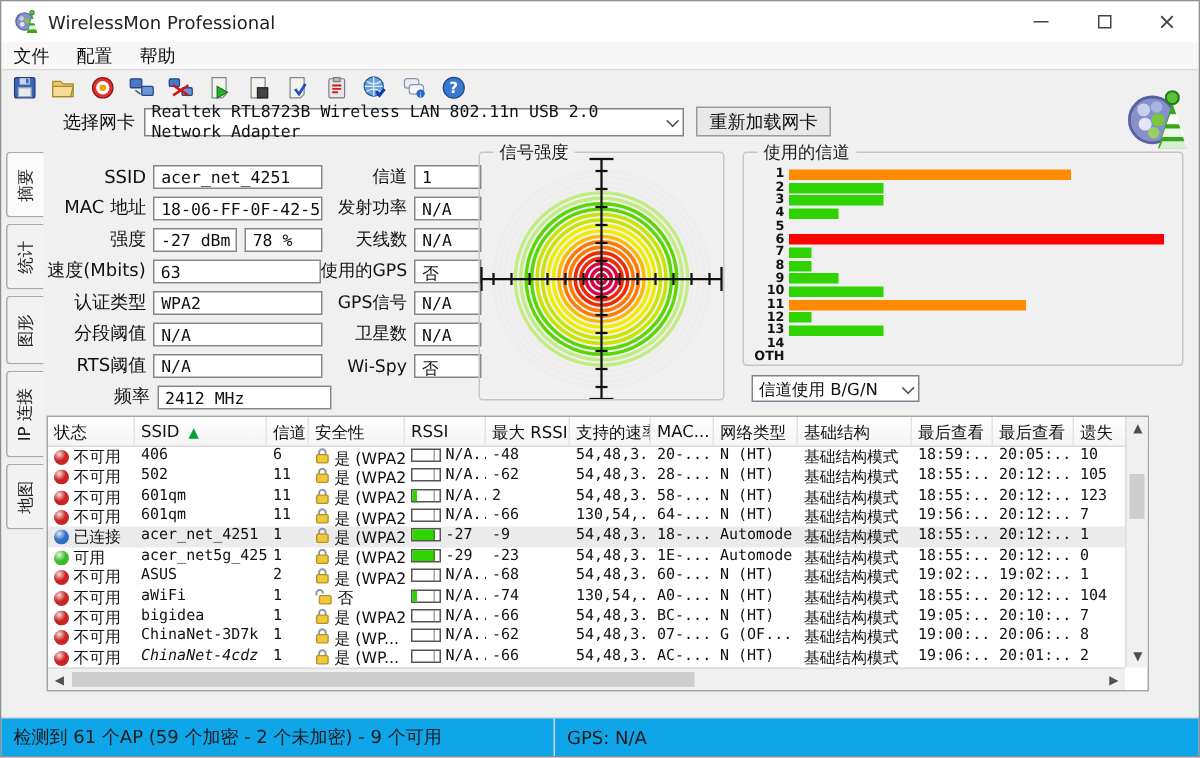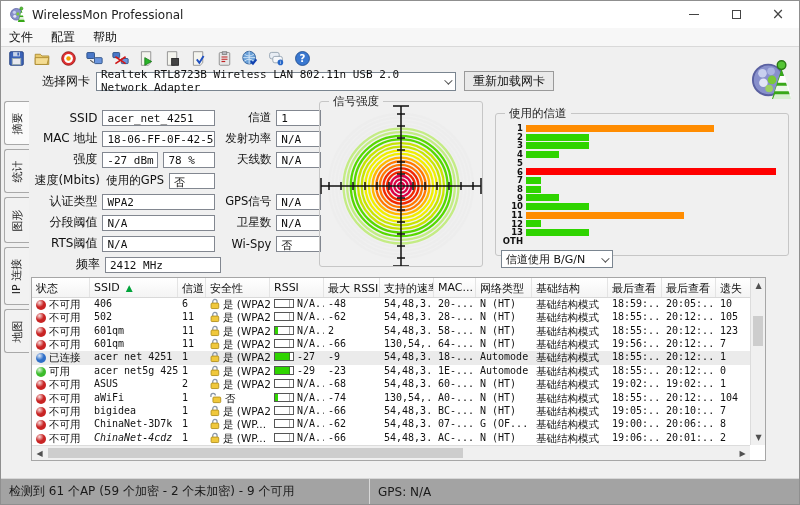--- a/index.html
+++ b/index.html
@@ -53,21 +53,21 @@
             font-size:11px; padding:1px 4px; overflow:hidden; white-space:nowrap; }
   .fw-main { width:116px; }
   .fw-a { width:58px; margin-right:5px; } .fw-b { width:53px; }
   .flabel2 { width:64px; text-align:right; padding-right:5px; font-size:11.5px; white-space:nowrap; }
   .fw-sm { width:46px; }
 
   
   .groupbox { position:absolute; border:1px solid #c6c6c6; border-radius:3px; }
   .gb-title { position:absolute; top:-8px; left:9px; background:#f0f0f0; padding:0 4px; font-size:11.5px; color:#1a1a1a; }
   .gb-radar { left:318px; top:8px; width:164px; height:166px; }
-  .gb-chan  { left:494px; top:8px; width:294px; height:143px;margin-top:12px; }
+  .gb-chan  { left:494px; top:8px; width:294px; height:143px; }
 
   .chanrows { position:absolute; left:6px; top:10px; right:6px; }
   .chanrow { height:8.7px; display:flex; align-items:center; }
   .chanlabel { width:24px; text-align:right; padding-right:3px; font-size:8.5px; font-weight:bold; color:#111; line-height:1; }
   .chanbarwrap { flex:1; height:7px; position:relative; }
   .chanbar { height:7px; }
 
   .combo-chan { position:absolute; left:500px; top:157px; width:112px; height:18px; font-size:11px; font-family:"DejaVu Sans",sans-serif; }
 
   
@@ -89,21 +89,21 @@
   .batt:after { content:''; position:absolute; right:3px; top:0; bottom:0; width:1px; background:rgba(60,60,60,.45); }
 
   
   .vscroll { position:absolute; right:0; top:0; bottom:15px; width:15px; background:#f0f0f0; border-left:1px solid #dcdcdc; }
   .hscroll { position:absolute; left:0; right:15px; bottom:0; height:15px; background:#f0f0f0; border-top:1px solid #dcdcdc; }
   .sarrow { position:absolute; width:15px; height:15px; display:flex; align-items:center; justify-content:center; color:#505050; font-size:8px; }
   .vthumb { position:absolute; left:2px; right:2px; top:38px; height:30px; background:#cdcdcd; }
   .hthumb { position:absolute; top:2px; bottom:2px; left:16px; width:415px; background:#cdcdcd; }
 
   
-  .statusbar { position:absolute; left:0; right:0; bottom:0; height:26px; background:#a3a3a3; border-top:1px solid #d7d7d7; display:flex; align-items:center; }
+  .statusbar { position:absolute; left:0; right:0; bottom:0; height:26px; background:#0ea5e9; border-top:1px solid #d7d7d7; display:flex; align-items:center; }
   .statussec { padding:0 8px; font-size:12px; color:#1a1a1a; height:100%; display:flex; align-items:center; }
   .statussec.first { width:368px; }
   .statusdiv { width:1px; height:100%; background:#d7d7d7; }
 </style>
 </head>
 <body>
 
 <div class="window">
 
   <div class="titlebar">
@@ -284,20 +284,21 @@
         </div>
         <div class="frow">
           <span class="flabel">强度</span>
           <span class="ffield fw-a">-27 dBm</span>
           <span class="ffield fw-b">78 %</span>
           <span class="flabel2">天线数</span>
           <span class="ffield fw-sm">N/A</span>
         </div>
         <div class="frow">
           <span class="flabel">速度(Mbits)</span>
+          <span class="ffield fw-main">63</span>
           <span class="flabel2">使用的GPS</span>
           <span class="ffield fw-sm">否</span>
         </div>
         <div class="frow">
           <span class="flabel">认证类型</span>
           <span class="ffield fw-main">WPA2</span>
           <span class="flabel2">GPS信号</span>
           <span class="ffield fw-sm">N/A</span>
         </div>
         <div class="frow">
@@ -449,20 +450,24 @@
               <div class="chanbar" style="width: 15px; background: rgb(47, 212, 0);"></div>
             </div>
           </div>
           <div class="chanrow">
             <span class="chanlabel">13</span>
             <div class="chanbarwrap">
               <div class="chanbar" style="width: 62.5px; background: rgb(47, 212, 0);"></div>
             </div>
           </div>
           <div class="chanrow">
+            <span class="chanlabel">14</span>
+            <div class="chanbarwrap"></div>
+          </div>
+          <div class="chanrow">
             <span class="chanlabel">OTH</span>
             <div class="chanbarwrap"></div>
           </div>
         </div>
     </div>
 
     <div class="combo combo-chan">
       <span>信道使用 B/G/N</span>
       <span class="arrow"></span>
     </div>

